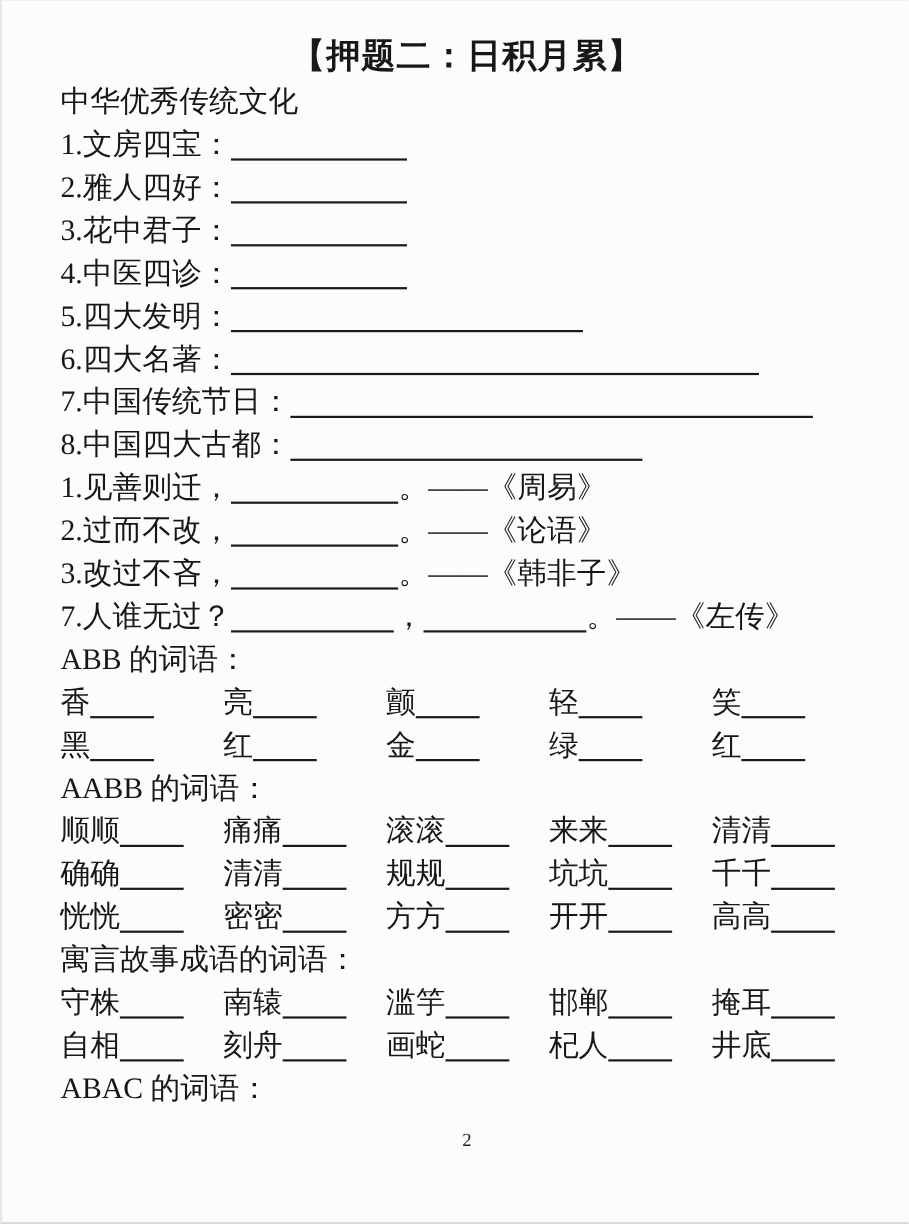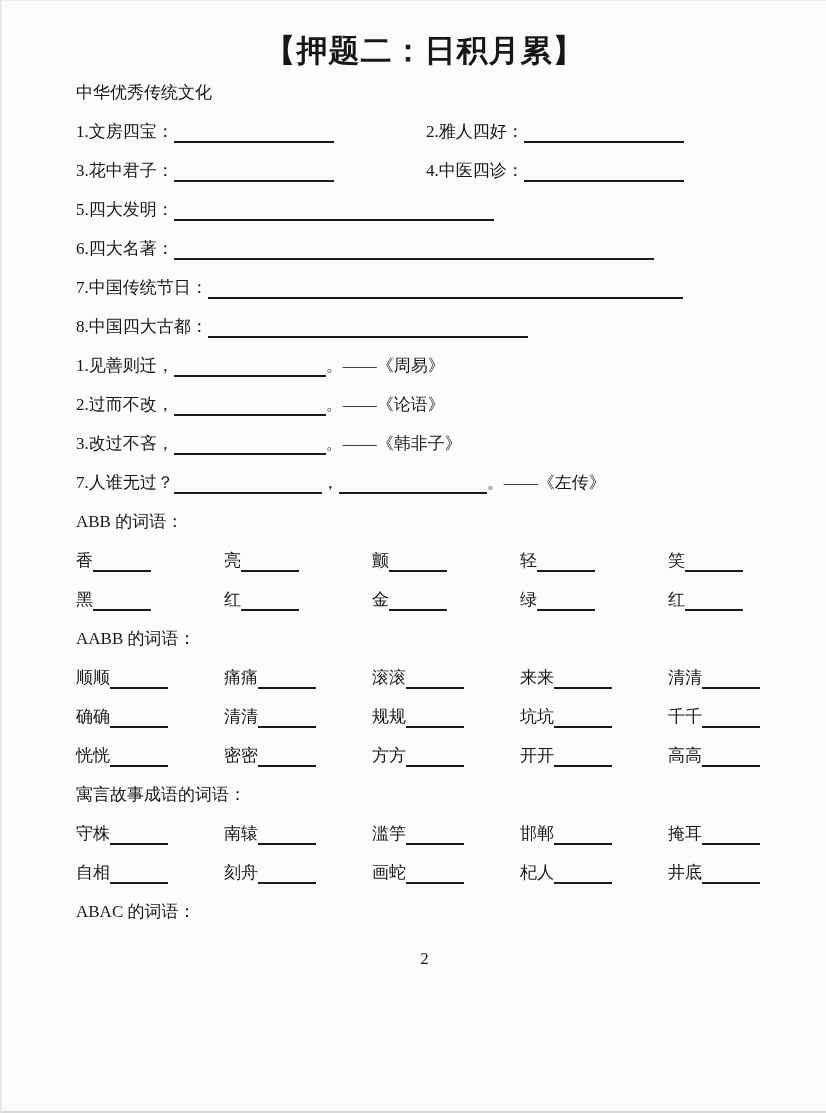--- a/index.html
+++ b/index.html
@@ -21,27 +21,26 @@
     text-align: center;
     font-size: 31px;
     font-weight: bold;
     line-height: 44px;
     letter-spacing: 1px;
   }
   .sec-title.first { margin-top: 28px; }
   .sec-title.second { margin-top: 35px; line-height: 40px; }
 
   .line {
-    font-size: 17px;
+    font-size: 27px;
     line-height: 39px;
     white-space: nowrap;
-    margin-left: 21px;
   }
 
-  .pair-row { display: flex; }
+  .pair-row { display: flex; flex-direction: column; }
   .pair-cell.left { width: 350px; }
 
   .blank {
     display: inline-block;
     height: 24px;
     vertical-align: -6px;
     border-bottom: 2px solid #1a1a1a;
   }
   .w160 { width: 160px; }
   .w320 { width: 320px; }

